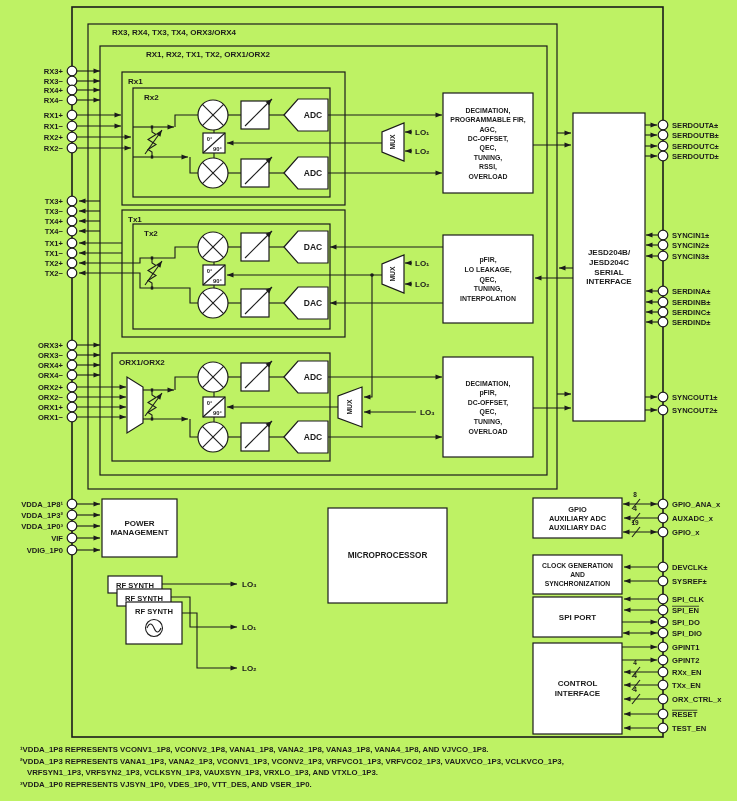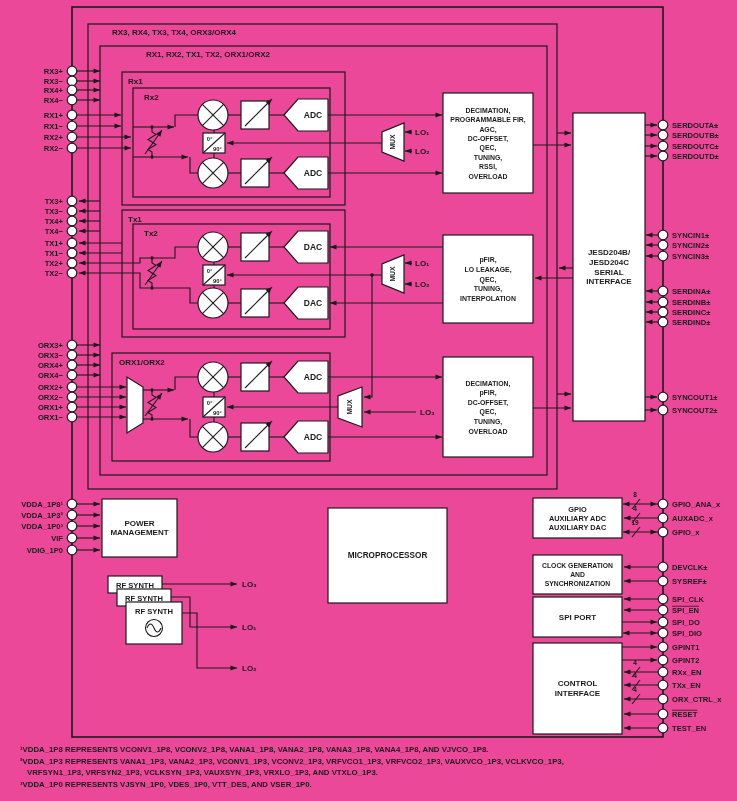--- a/index.html
+++ b/index.html
@@ -1,16 +1,16 @@
 <!DOCTYPE html>
 <html><head>
 <meta charset="utf-8">
 <style>
   html,body{margin:0;padding:0;background:#fff;}
-  #stage{position:relative;width:737px;height:801px;background:#ec4899;overflow:hidden;}
+  #stage{position:relative;width:737px;height:801px;background:#bef264;overflow:hidden;}
   svg text{font-family:"Liberation Sans","DejaVu Sans",sans-serif;font-weight:700;}
 </style>
 </head>
 <body>
 
 <div id="stage">
   <svg id="diagram" width="737" height="801" viewBox="0 0 737 801">
       <rect x="72" y="7" width="591" height="730" fill="none" stroke="#1b1b1b" stroke-width="1.6"></rect>
       <rect x="88" y="24" width="469" height="465" fill="none" stroke="#1b1b1b" stroke-width="1.2"></rect>
       <rect x="100" y="46" width="447" height="429" fill="none" stroke="#1b1b1b" stroke-width="1.2"></rect>

